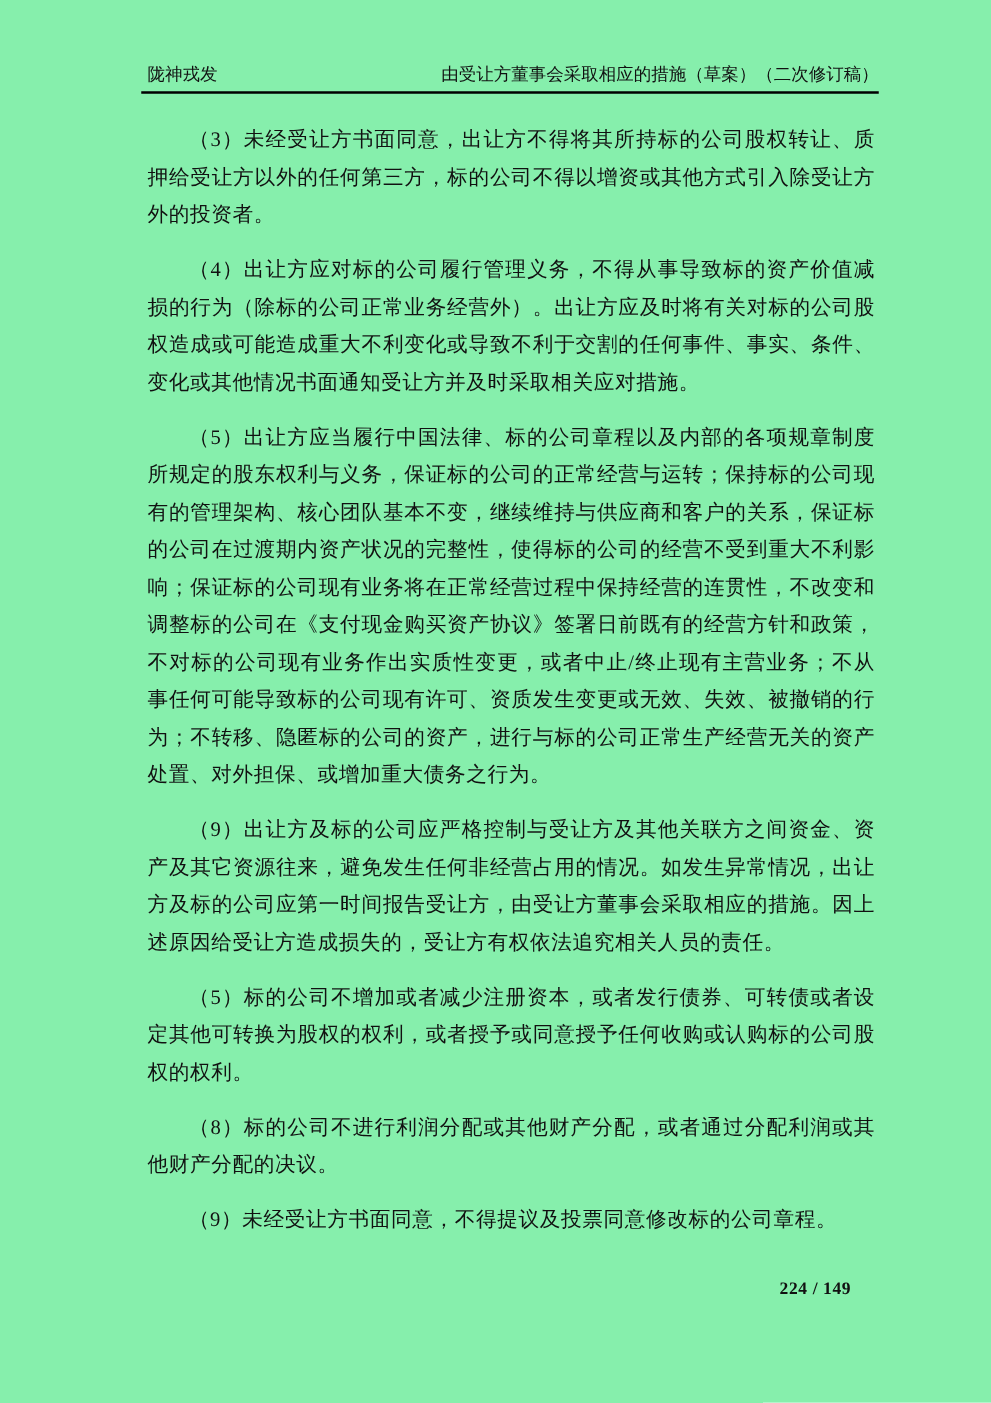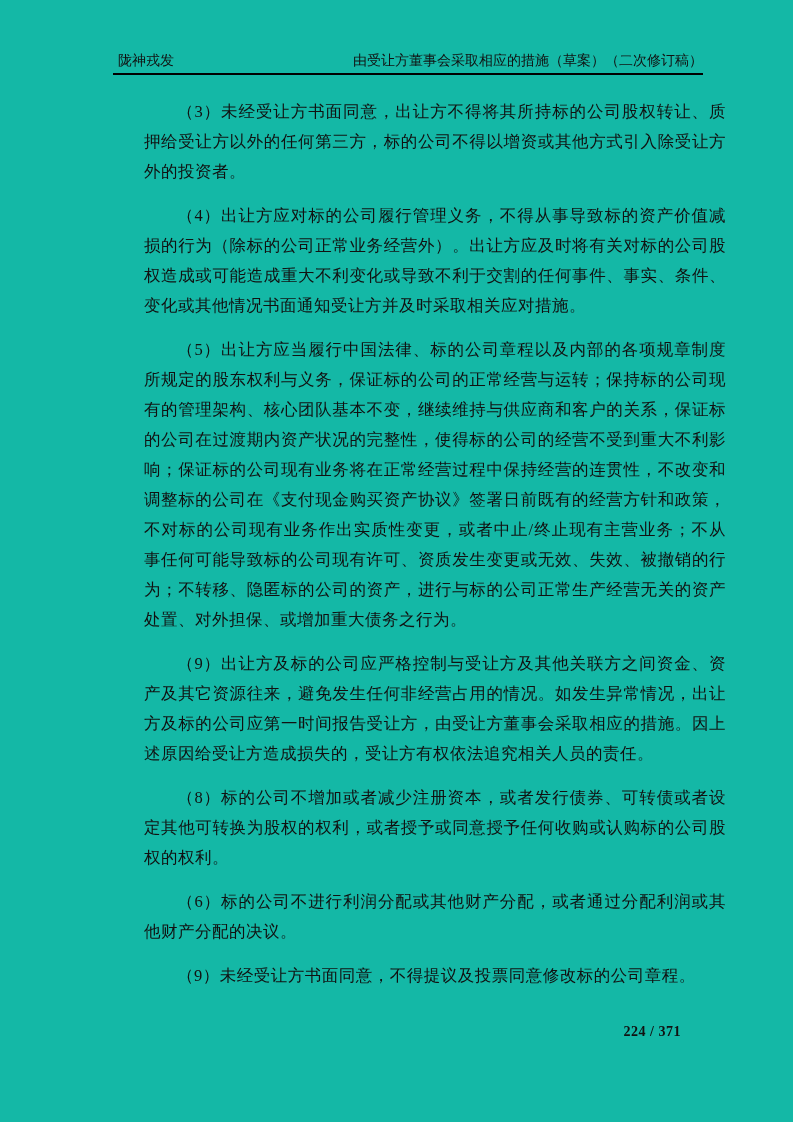--- a/index.html
+++ b/index.html
@@ -11,21 +11,21 @@
     width: 793px;
     height: 1122px;
     overflow: hidden;
     font-family: "Liberation Serif", "DejaVu Serif", serif;
     color: #111111;
   }
   .page {
     position: relative;
     width: 793px;
     height: 1122px;
-    background: #14b8a6;
+    background: #86efac;
   }
   .page-header {
     position: absolute;
     top: 52px;
     left: 113px;
     right: 90px;
     display: flex;
     justify-content: space-between;
     align-items: flex-end;
     border-bottom: 2px solid #000000;
@@ -35,21 +35,20 @@
     white-space: nowrap;
   }
   .page-header .hdr-left {
     padding-left: 5px;
   }
   .doc-body {
     position: absolute;
     top: 97px;
     left: 118px;
     width: 582px;
-    margin-left: 26px;
   }
   .doc-body p {
     margin: 0 0 14px 0;
     font-size: 16.5px;
     line-height: 30px;
     letter-spacing: 0.5px;
     text-align: justify;
     text-indent: 33px;
   }
   .doc-body p:last-child {
@@ -72,22 +71,22 @@
   <div class="page-header">
     <span class="hdr-left">陇神戎发</span>
     <span class="hdr-right">由受让方董事会采取相应的措施（草案）（二次修订稿）</span>
   </div>
 
   <div class="doc-body">
     <p>（3）未经受让方书面同意，出让方不得将其所持标的公司股权转让、质押给受让方以外的任何第三方，标的公司不得以增资或其他方式引入除受让方外的投资者。</p>
     <p>（4）出让方应对标的公司履行管理义务，不得从事导致标的资产价值减损的行为（除标的公司正常业务经营外）。出让方应及时将有关对标的公司股权造成或可能造成重大不利变化或导致不利于交割的任何事件、事实、条件、变化或其他情况书面通知受让方并及时采取相关应对措施。</p>
     <p>（5）出让方应当履行中国法律、标的公司章程以及内部的各项规章制度所规定的股东权利与义务，保证标的公司的正常经营与运转；保持标的公司现有的管理架构、核心团队基本不变，继续维持与供应商和客户的关系，保证标的公司在过渡期内资产状况的完整性，使得标的公司的经营不受到重大不利影响；保证标的公司现有业务将在正常经营过程中保持经营的连贯性，不改变和调整标的公司在《支付现金购买资产协议》签署日前既有的经营方针和政策，不对标的公司现有业务作出实质性变更，或者中止/终止现有主营业务；不从事任何可能导致标的公司现有许可、资质发生变更或无效、失效、被撤销的行为；不转移、隐匿标的公司的资产，进行与标的公司正常生产经营无关的资产处置、对外担保、或增加重大债务之行为。</p>
     <p>（9）出让方及标的公司应严格控制与受让方及其他关联方之间资金、资产及其它资源往来，避免发生任何非经营占用的情况。如发生异常情况，出让方及标的公司应第一时间报告受让方，由受让方董事会采取相应的措施。因上述原因给受让方造成损失的，受让方有权依法追究相关人员的责任。</p>
-    <p>（8）标的公司不增加或者减少注册资本，或者发行债券、可转债或者设定其他可转换为股权的权利，或者授予或同意授予任何收购或认购标的公司股权的权利。</p>
-    <p>（6）标的公司不进行利润分配或其他财产分配，或者通过分配利润或其他财产分配的决议。</p>
+    <p>（5）标的公司不增加或者减少注册资本，或者发行债券、可转债或者设定其他可转换为股权的权利，或者授予或同意授予任何收购或认购标的公司股权的权利。</p>
+    <p>（8）标的公司不进行利润分配或其他财产分配，或者通过分配利润或其他财产分配的决议。</p>
     <p>（9）未经受让方书面同意，不得提议及投票同意修改标的公司章程。</p>
   </div>
 
   <div class="page-footer">
-    <span>224 / 371</span>
+    <span>224 / 149</span>
   </div>
 
 </div>
 
 </body></html>

